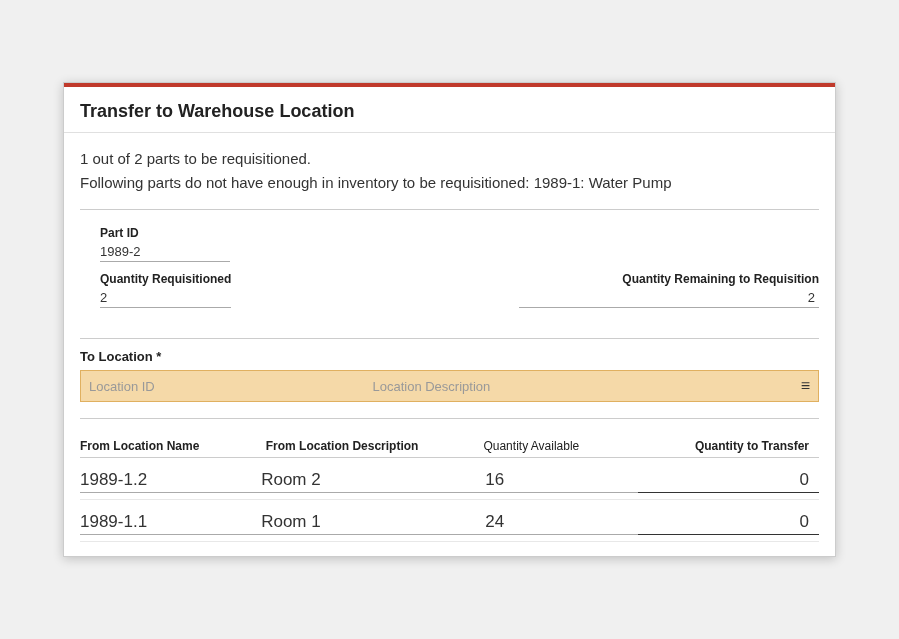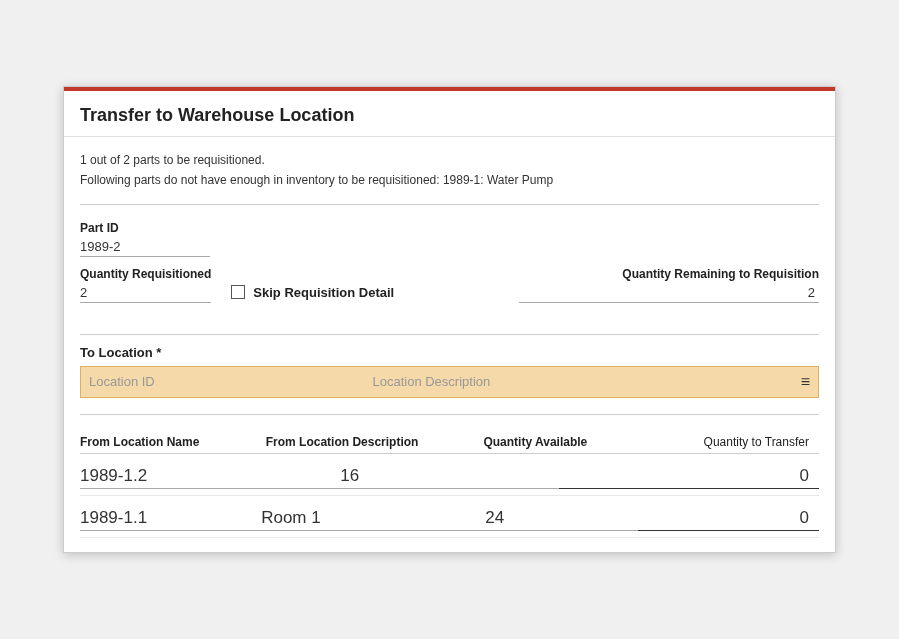--- a/index.html
+++ b/index.html
@@ -40,38 +40,39 @@
       flex: 1;
       overflow-y: auto;
       padding: 14px 16px 14px 16px;
     }
     
     .scrollable-content::-webkit-scrollbar { width: 14px; }
     .scrollable-content::-webkit-scrollbar-track { background: #f0f0f0; border: 1px solid #ddd; }
     .scrollable-content::-webkit-scrollbar-thumb { background: #bbb; border: 1px solid #999; }
 
     .info-box {
-      font-size: 12px;
+      font-size: 15px;
       color: #333;
       margin-bottom: 14px;
       line-height: 1.6;
     }
     .divider {
       border: none;
       border-top: 1px solid #ccc;
       margin: 10px 0;
     }
     .form-section {
       padding: 6px 0;
     }
     .form-row {
       display: flex;
       gap: 20px;
       margin-bottom: 10px;
       align-items: flex-end;
+      margin-left: 20px;
     }
     .form-field {
       display: flex;
       flex-direction: column;
       gap: 2px;
     }
     .field-label {
       font-size: 12px;
       font-weight: bold;
       color: #222;
@@ -147,22 +148,22 @@
       margin-top: 20px;
     }
     .table-header-row {
       display: flex;
       gap: 8px;
       padding-bottom: 4px;
       border-bottom: 1px solid #ccc;
     }
     .table-col-name { flex: 1.2; font-size: 12px; font-weight: bold; color: #222; padding-right: 10px; }
     .table-col-desc { flex: 1.5; font-size: 12px; font-weight: bold; color: #222; padding-right: 0; }
-    .table-col-qty-avail { flex: 1; font-size: 12px; font-weight: bold; color: #222; padding-right: 10px; }
-    .table-col-qty-transfer { flex: 1.2; font-size: 12px; font-weight: normal; color: #222; text-align: right; padding-right: 10px; }
+    .table-col-qty-avail { flex: 1; font-size: 12px; font-weight: normal; color: #222; padding-right: 10px; }
+    .table-col-qty-transfer { flex: 1.2; font-size: 12px; font-weight: bold; color: #222; text-align: right; padding-right: 10px; }
 
     .table-data-row {
       display: flex;
       gap: 0;
       padding: 12px 0 6px 0;
       border-bottom: 1px solid #e8e8e8;
       align-items: flex-end;
     }
     .table-cell {
       font-size: 17px;
@@ -235,24 +236,20 @@
             <div class="field-value">1989-2</div>
           </div>
         </div>
 
         <div class="form-row" style="align-items: flex-start; margin-top: 10px;">
           <div class="form-field field-qty-req">
             <div class="field-label">Quantity Requisitioned</div>
             <div class="field-value">2</div>
           </div>
 
-          <div class="skip-checkbox-area" style="margin-top: 18px;">
-            <div class="skip-checkbox"></div>
-            <span class="skip-label">Skip Requisition Detail</span>
-          </div>
 
           <div class="form-field" style="margin-left: auto; text-align: right; min-width: 300px;">
             <div class="field-label">Quantity Remaining to Requisition</div>
             <div class="field-value" style="text-align: right; border-bottom: 1px solid #aaa; padding-right: 4px;">2</div>
           </div>
         </div>
       </div>
 
       <hr class="divider" style="margin-top: 14px;">
 
@@ -270,20 +267,21 @@
       <div class="table-section">
         <div class="table-header-row">
           <div class="table-col-name">From Location Name</div>
           <div class="table-col-desc">From Location Description</div>
           <div class="table-col-qty-avail">Quantity Available</div>
           <div class="table-col-qty-transfer">Quantity to Transfer</div>
         </div>
 
         <div class="table-data-row">
           <div class="table-cell table-cell-name">1989-1.2</div>
+          <div class="table-cell table-cell-desc">Room 2</div>
           <div class="table-cell table-cell-qty-avail">16</div>
           <div class="table-cell table-cell-qty-transfer">0</div>
         </div>
 
         <div class="table-data-row">
           <div class="table-cell table-cell-name">1989-1.1</div>
           <div class="table-cell table-cell-desc">Room 1</div>
           <div class="table-cell table-cell-qty-avail">24</div>
           <div class="table-cell table-cell-qty-transfer">0</div>
         </div>

